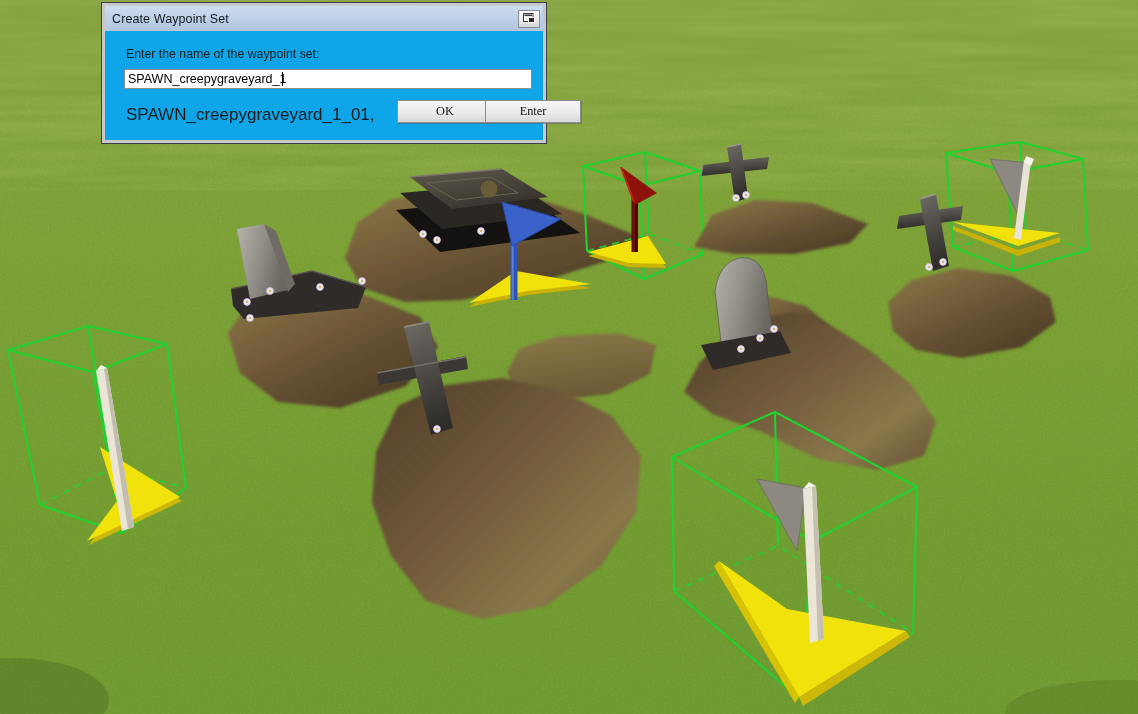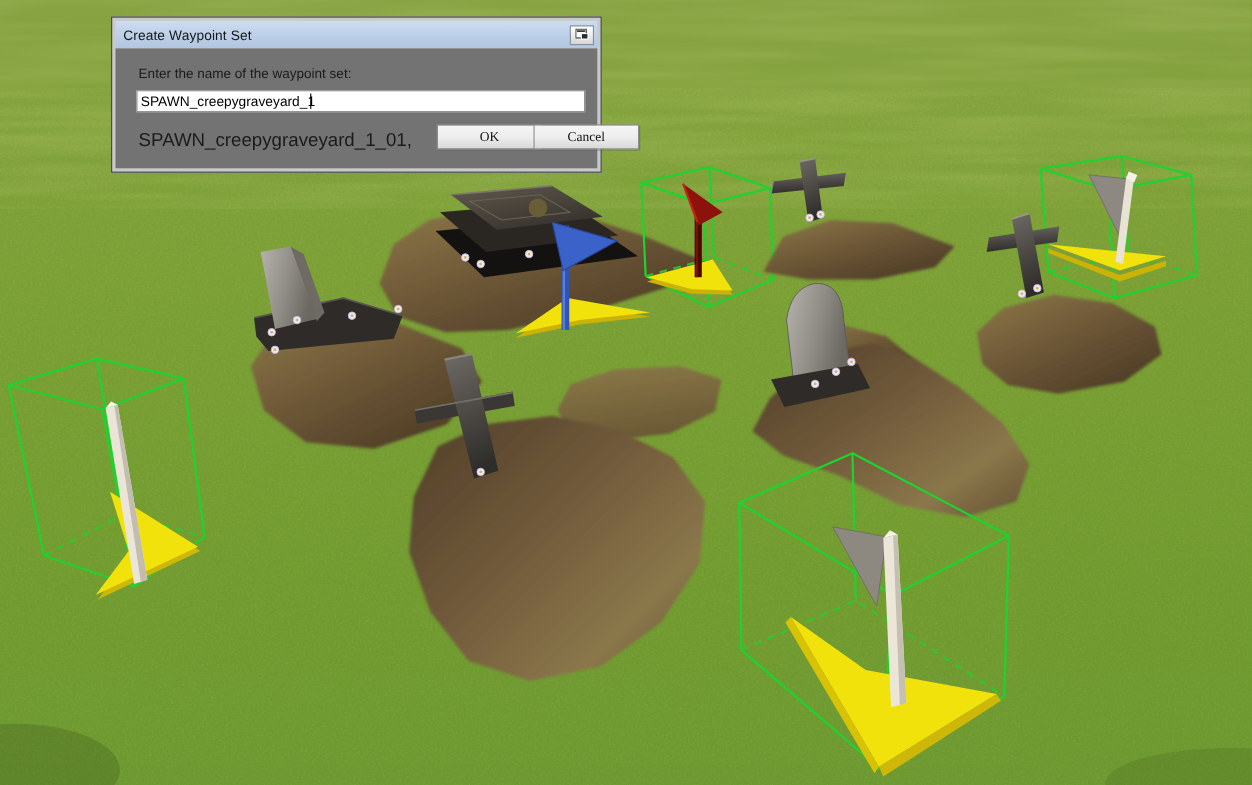--- a/index.html
+++ b/index.html
@@ -1,29 +1,29 @@
 <!DOCTYPE html>
 <html><head>
 <meta charset="utf-8">
 <style>
   html,body{margin:0;padding:0;}
   body{width:1138px;height:714px;overflow:hidden;font-family:"Liberation Sans",sans-serif;background:#6f9c30;}
   .stage{position:relative;width:1138px;height:714px;}
   svg.scene{position:absolute;left:0;top:0;display:block;}
 
   
-  .dialog{position:absolute;left:101px;top:15px;width:446px;height:142px;box-sizing:border-box;
+  .dialog{position:absolute;left:101px;top:2px;width:446px;height:142px;box-sizing:border-box;
           background:#c9c9c9;border:1px solid #39404a;padding:3px;}
   .titlebar{height:25px;background:linear-gradient(180deg,#cddcf0 0%,#bccfe7 55%,#b2c6df 100%);
             display:flex;align-items:center;padding:0 3px 0 7px;box-sizing:border-box;}
   .titlebar .title{flex:1;font-size:12.5px;color:#15181c;letter-spacing:.1px;}
   .tb-btn{width:22px;height:18px;border:1px solid #8a8f96;padding:0;margin:0;
           background:linear-gradient(180deg,#ffffff 0%,#e9e9e9 60%,#d6d6d6 100%);
           display:flex;align-items:center;justify-content:center;cursor:default;}
-  .dlg-body{position:relative;height:calc(100% - 25px);background:#737373;}
+  .dlg-body{position:relative;height:calc(100% - 25px);background:#0ea5e9;}
   .lbl{position:absolute;left:21px;top:16px;font-size:12.3px;color:#1b1b1b;}
   .input-wrap{position:absolute;left:19px;top:38px;width:408px;height:20px;}
   .txt{width:100%;height:100%;box-sizing:border-box;border:1px solid #868a92;background:#fff;color:#000;
        font-family:"Liberation Sans",sans-serif;font-size:12.5px;padding:0 3px;outline:none;}
   .caret{position:absolute;left:158px;top:3px;width:1px;height:14px;background:#000;}
   .existing{position:absolute;left:21px;top:74px;font-size:17px;color:#1b1b1b;}
   .btn{position:absolute;top:69px;width:96px;height:23px;border:1px solid #8d8d8d;
        background:linear-gradient(180deg,#f6f6f6 0%,#ececec 55%,#d8d8d8 100%);
        font-family:Liberation Serif, serif;font-size:12.3px;color:#111;
        box-shadow:1px 1px 0 rgba(96,96,96,.55);cursor:default;margin-left:32px;}
@@ -262,17 +262,17 @@
       </button>
     </div>
     <div class="dlg-body">
       <div class="lbl">Enter the name of the waypoint set:</div>
       <div class="input-wrap">
         <input class="txt" type="text" spellcheck="false" value="SPAWN_creepygraveyard_1" style="">
         <div class="caret"></div>
       </div>
       <div class="existing">SPAWN_creepygraveyard_1_01,</div>
       <button class="btn ok">OK</button>
-      <button class="btn cancel">Cancel</button>
+      <button class="btn cancel">Enter</button>
     </div>
   </div>
 
 </div>
 
 </body></html>

